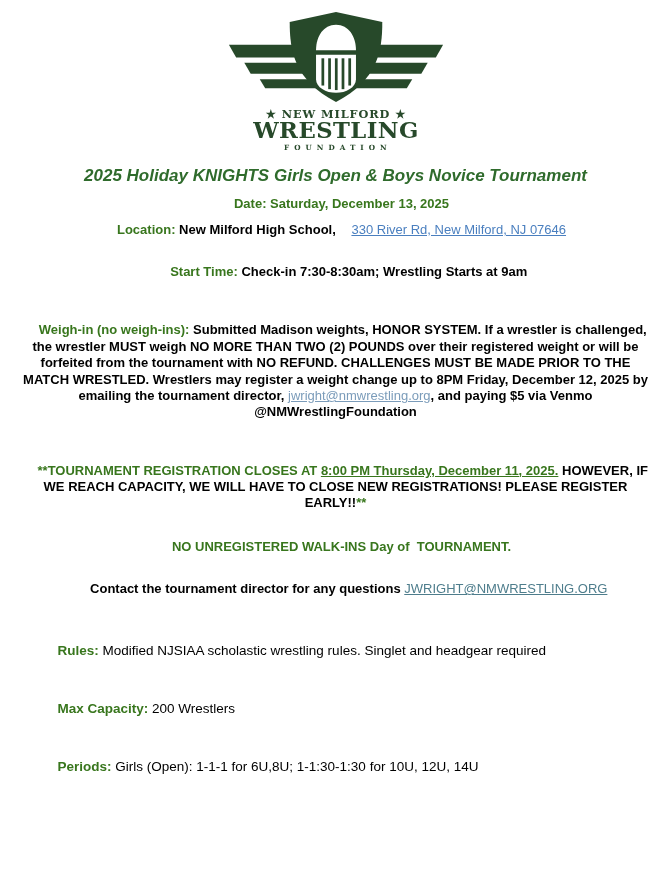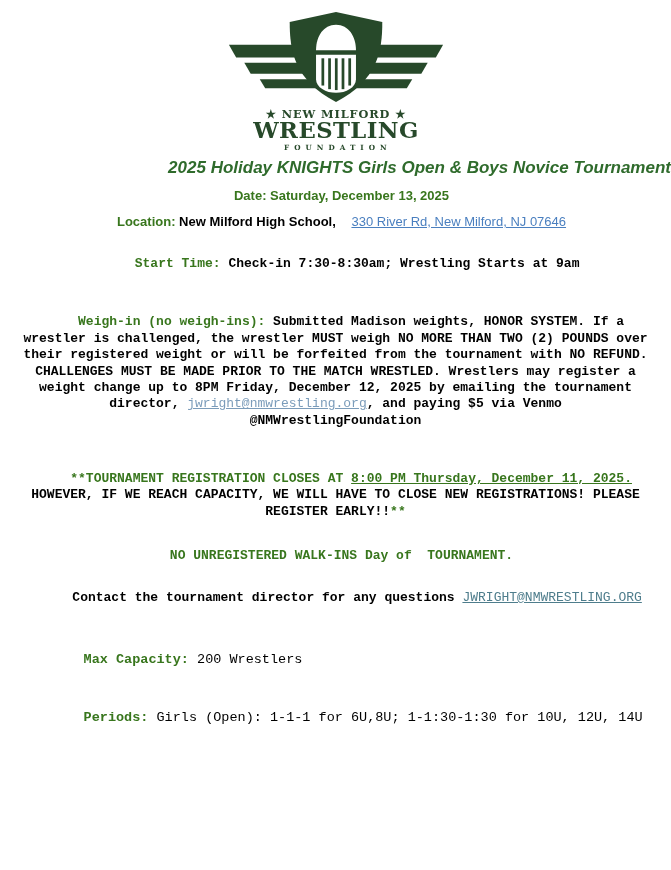--- a/index.html
+++ b/index.html
@@ -4,23 +4,23 @@
 <style>
   html,body{margin:0;padding:0;background:#ffffff;}
   body{
     width:671px;height:870px;overflow:hidden;
     font-family:"Liberation Sans",sans-serif;color:#000;
     -webkit-font-smoothing:antialiased;
   }
   .page{padding-top:8px;}
   .logo{display:block;margin:0 auto;}
   .logo-top{width:236px;height:146px;}
-  .pw{white-space:pre-wrap;font-family:Liberation Mono, monospace;}
+  .pw{white-space:pre-wrap;}
   .title{
-    margin-top:4px;text-align:right;
+    margin-top:12px;text-align:center;
     font-size:17px;font-weight:bold;font-style:italic;color:#2f6b2c;
   }
   .cline{margin-top:10px;text-align:center;font-size:13px;font-weight:bold;line-height:16px;padding-left:12px;}
   .green{color:#38761d;}
   a{cursor:pointer;font-weight:normal;}
   .link-blue{color:#4a7fbf;text-decoration:underline;margin-left:12px;}
   .link-steel{color:#7b9cba;text-decoration:underline;}
   .link-teal{color:#4e7d8c;text-decoration:underline;}
   .para{
     margin:10px auto 0;width:630px;text-align:center;
@@ -96,20 +96,23 @@
 
   <div class="cline green pw" style="margin-top:11px;">NO UNREGISTERED WALK-INS Day of  TOURNAMENT.</div>
 
   <div class="cline pw">
     <span class="pw">Contact the tournament director for any questions </span><a class="link-teal">JWRIGHT@NMWRESTLING.ORG</a>
   </div>
 
 
   <div class="details">
     <div class="drow pw">
+      <span class="lbl">Rules:</span><span class="pw"> Modified NJSIAA scholastic wrestling rules. Singlet and headgear required</span>
+    </div>
+    <div class="drow pw">
       <span class="lbl">Max Capacity:</span><span class="pw"> 200 Wrestlers</span>
     </div>
     <div class="drow pw">
       <span class="lbl">Periods:</span><span class="pw"> Girls (Open): 1-1-1 for 6U,8U; 1-1:30-1:30 for 10U, 12U, 14U</span>
     </div>
 
   </div>
 
 </div>
 

